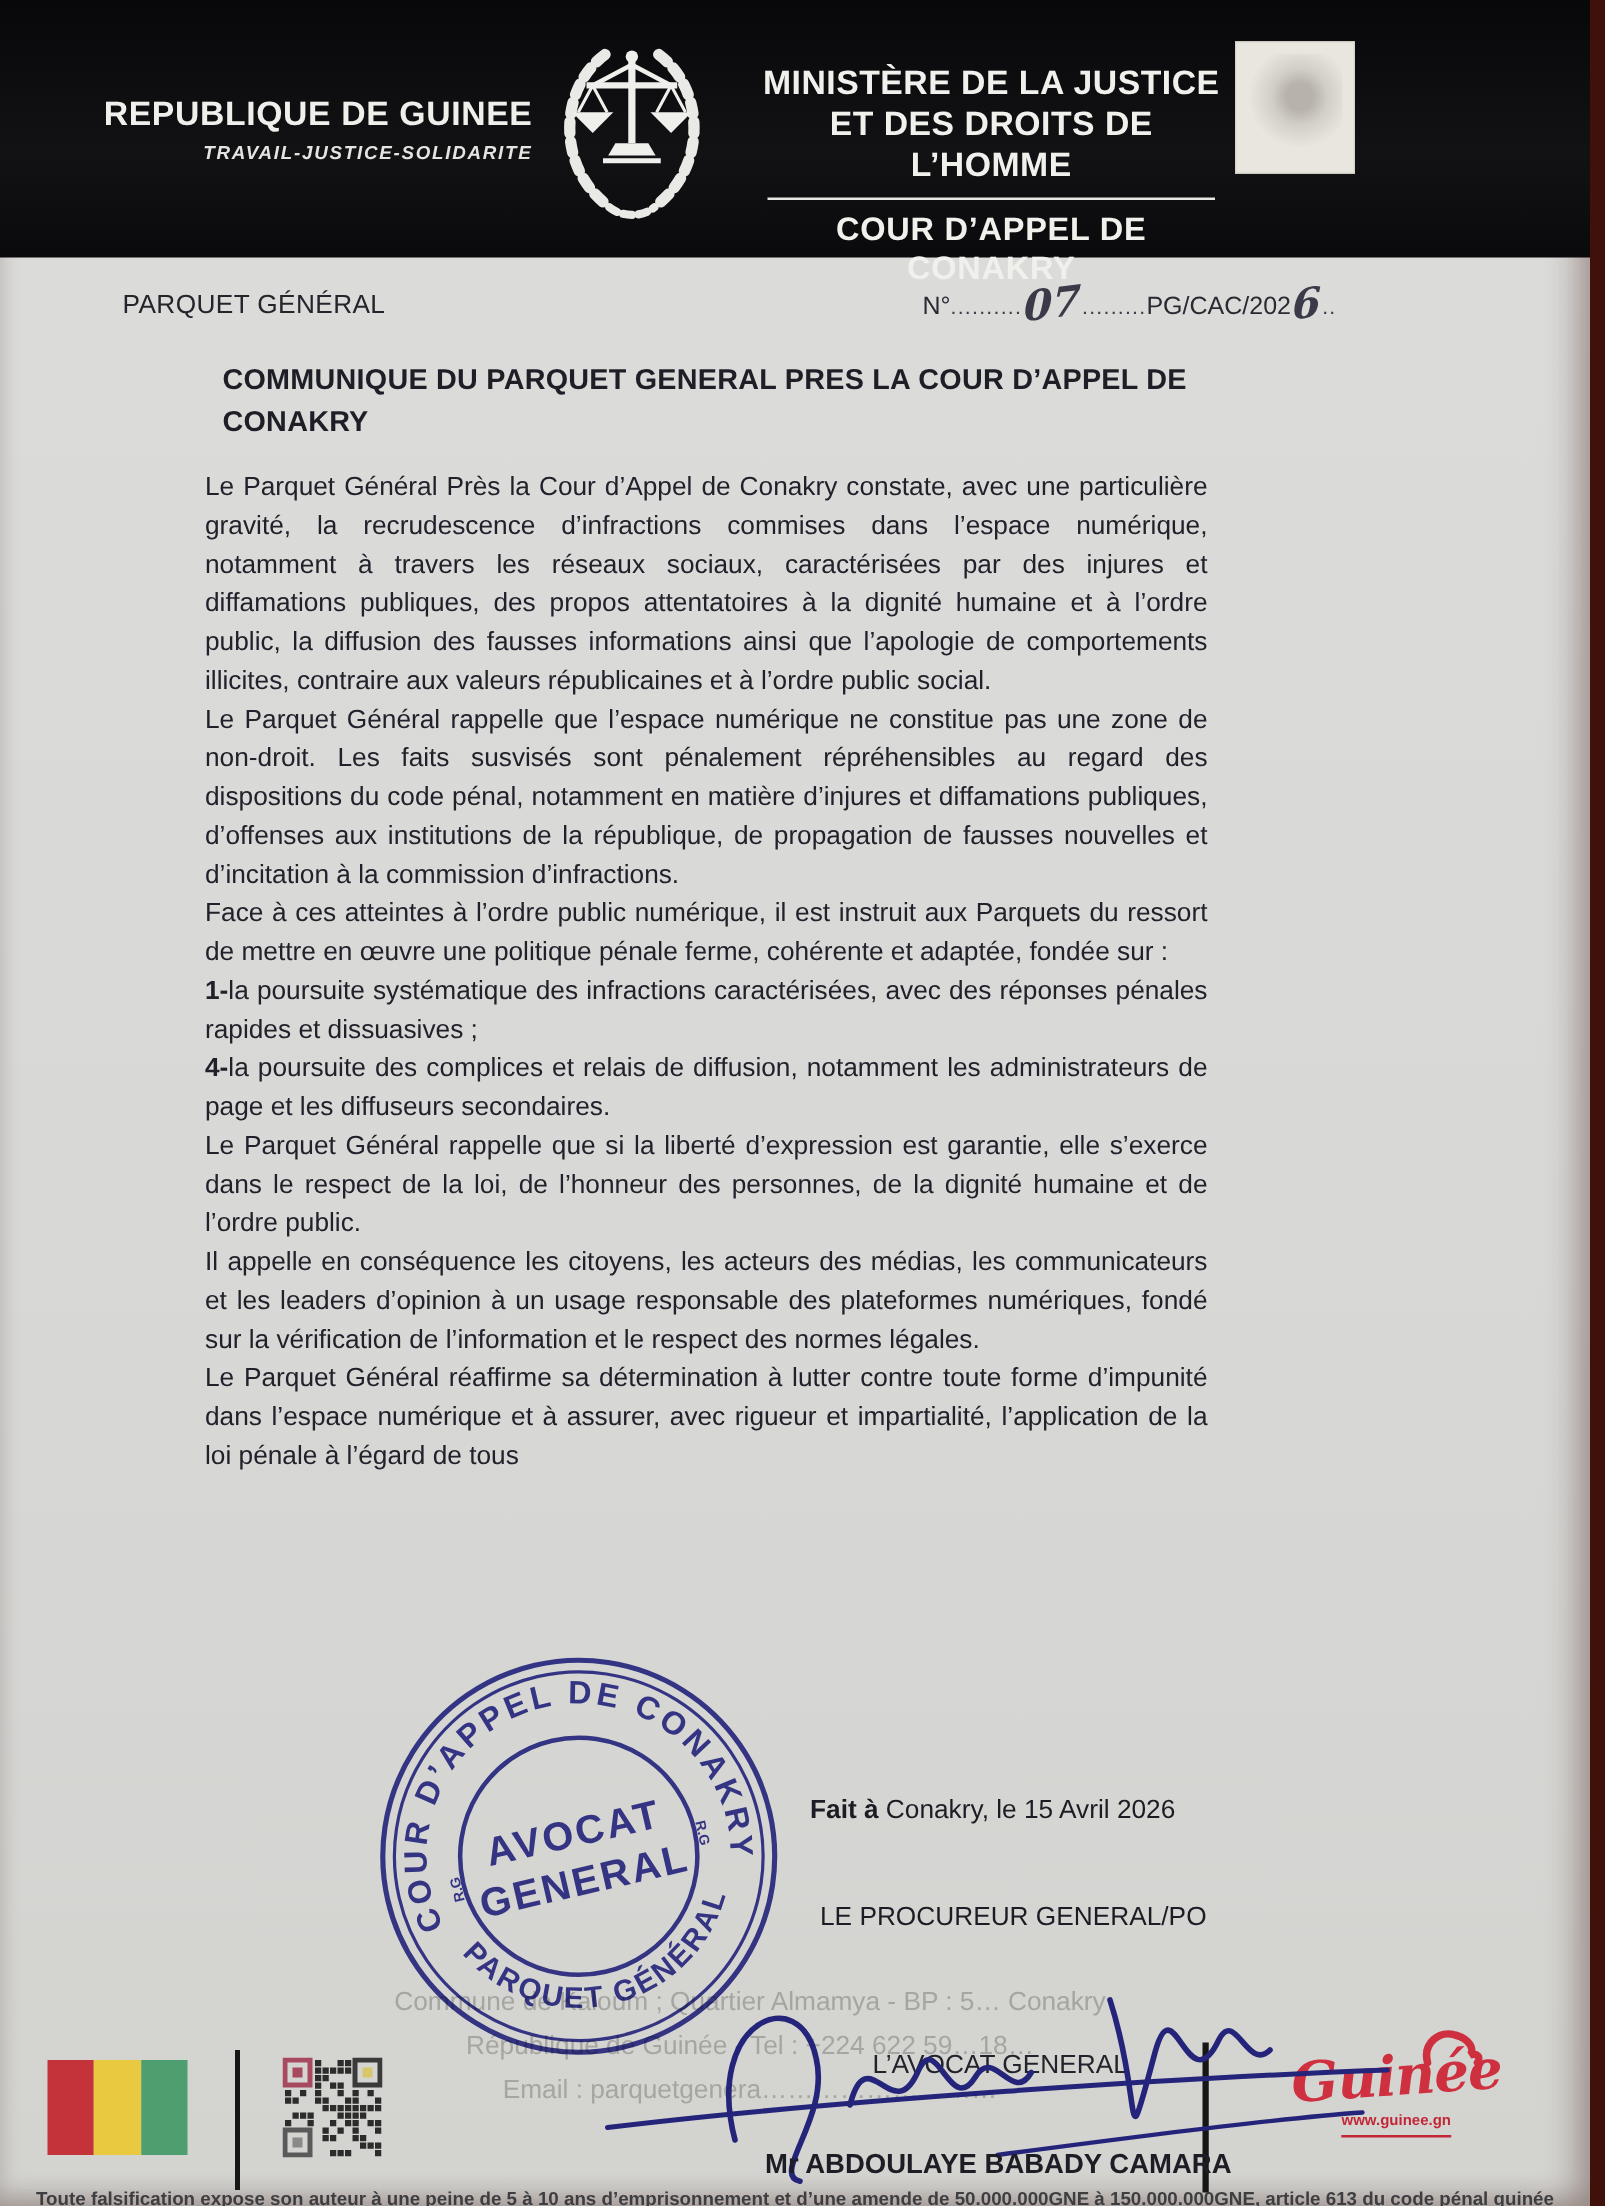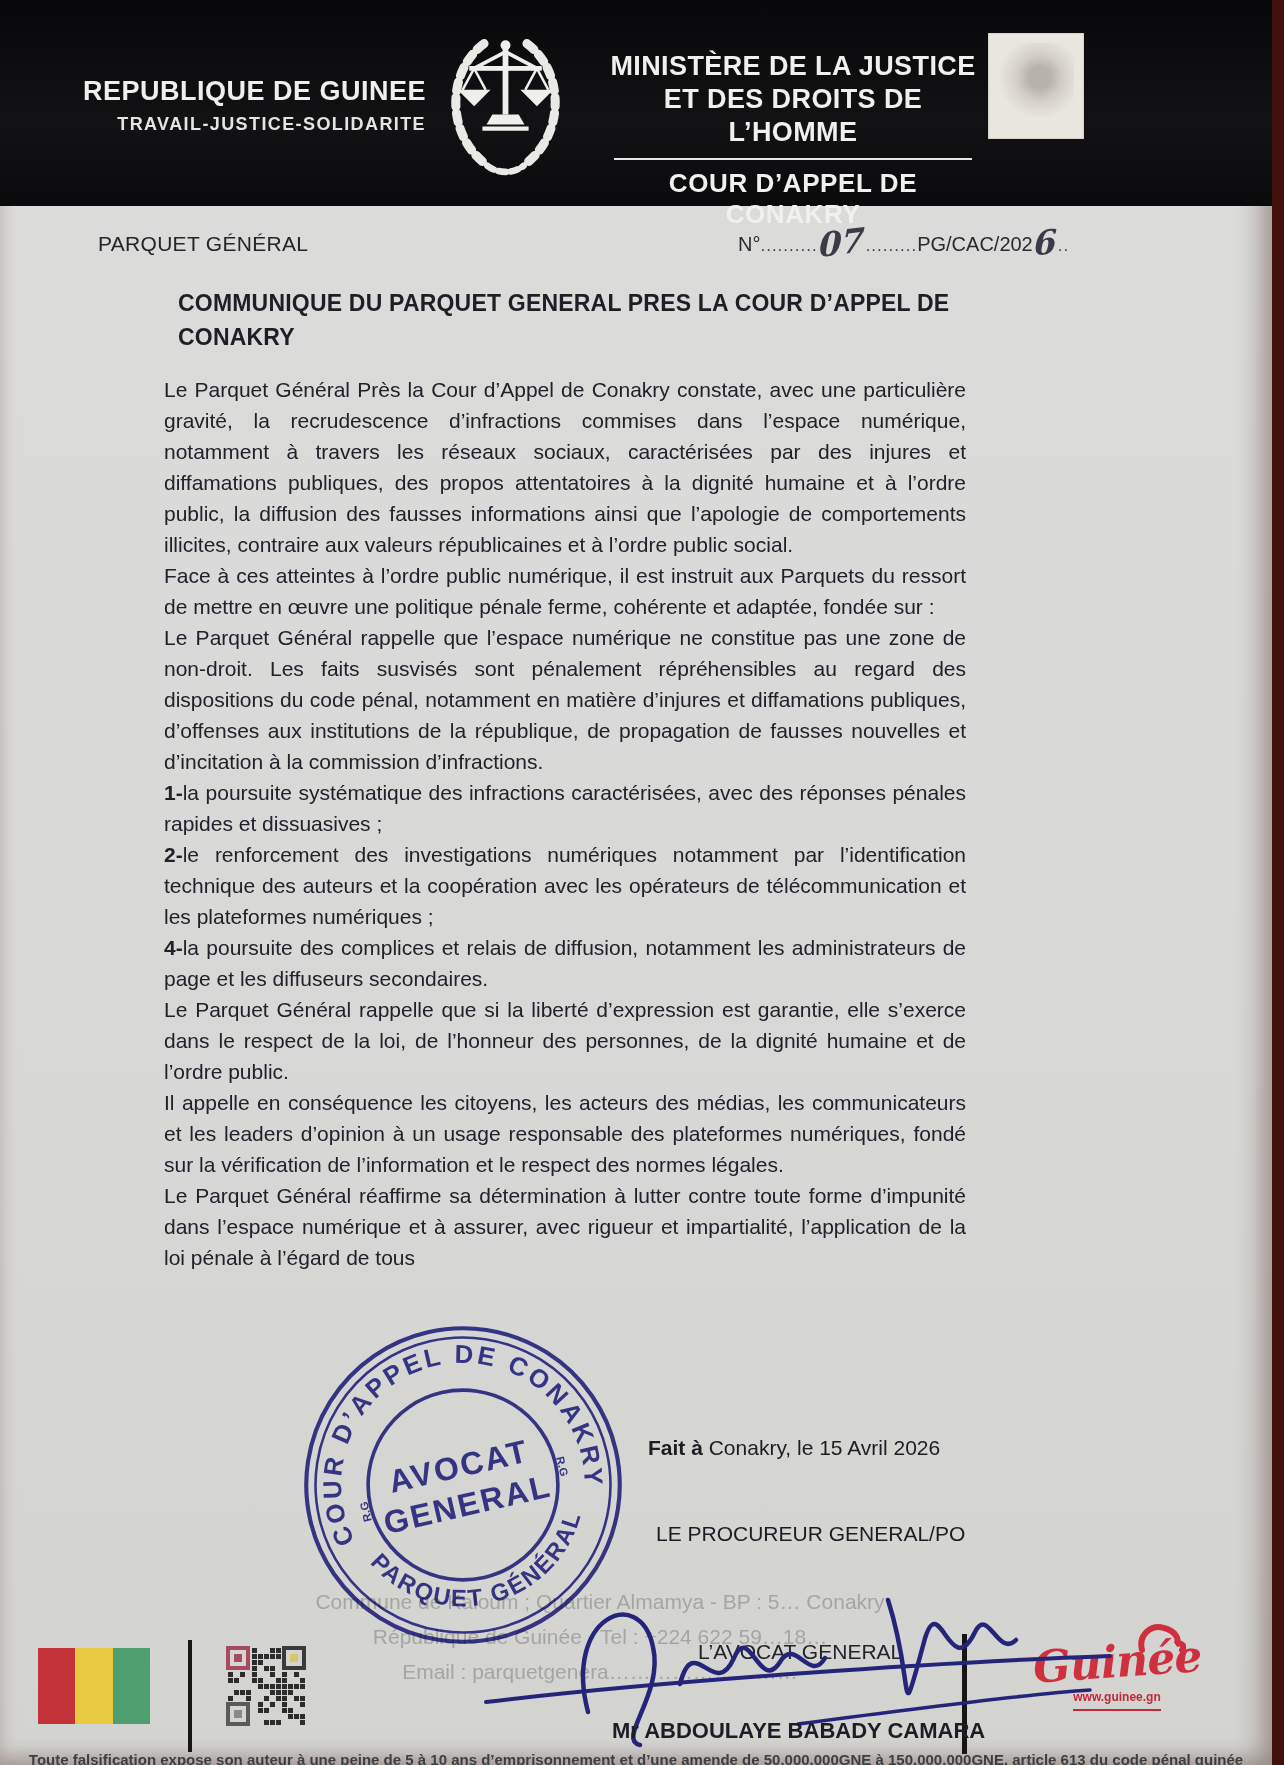--- a/index.html
+++ b/index.html
@@ -13,21 +13,21 @@
   .page{
     position:absolute;left:0;top:0;width:1272px;height:1765px;
     background:linear-gradient(180deg,#dcdcda 0%,#d8d8d6 55%,#d3d3d0 100%);
     overflow:hidden;
     box-shadow:inset -14px 0 22px rgba(60,20,10,.25), inset 0 -10px 18px rgba(60,30,20,.18);
   }
   
   .band{position:absolute;left:0;top:0;width:100%;height:206px;background:linear-gradient(180deg,#08080a,#121214 60%,#0a0a0c);}
   .band-left{position:absolute;left:56px;top:76px;width:370px;text-align:right;color:#efefec;}
   .band-left .rep{font-size:27px;font-weight:bold;letter-spacing:.5px;}
-  .band-left .motto{font-size:18px;font-weight:bold;letter-spacing:1.4px;margin-top:7px;color:#e4e4e1;}
+  .band-left .motto{font-size:15px;font-weight:bold;letter-spacing:1.4px;margin-top:7px;color:#e4e4e1;font-style:italic;}
   .emblem{position:absolute;left:423px;top:12px;}
   .band-right{position:absolute;left:598px;top:50px;width:390px;text-align:center;color:#f0f0ed;}
   .band-right .m1,.band-right .m2{font-size:27px;font-weight:bold;letter-spacing:.4px;line-height:33px;}
   .band-right .rule{height:0;border-top:2.5px solid #e6e6e3;width:92%;margin:9px auto 8px auto;}
   .band-right .court{font-size:26px;font-weight:bold;letter-spacing:.6px;}
   .crest{position:absolute;left:988px;top:33px;width:96px;height:106px;background:#e9e6df;
     box-shadow:0 0 0 1px #d6d2c9 inset;}
   .crest:after{content:"";position:absolute;inset:10px;
     background:radial-gradient(circle at 55% 40%, #b7b3ac 0 16%, rgba(183,179,172,.45) 34%, transparent 62%);}
   
@@ -117,24 +117,23 @@
     <span>N°</span><span class="dots">..........</span><span class="hw">07</span><span class="dots">.........</span><span>PG/CAC/202</span><span class="hw">6</span><span class="dots">..</span>
   </div>
 
   <div class="title">
     <span style="display:block;">COMMUNIQUE DU PARQUET GENERAL PRES LA COUR D’APPEL DE</span>
     <span style="display:block;">CONAKRY</span>
   </div>
 
   <div class="body-text">
       <p>Le Parquet Général Près la Cour d’Appel de Conakry constate, avec une particulière gravité, la recrudescence d’infractions commises dans l’espace numérique, notamment à travers les réseaux sociaux, caractérisées par des injures et diffamations publiques, des propos attentatoires à la dignité humaine et à l’ordre public, la diffusion des fausses informations ainsi que l’apologie de comportements illicites, contraire aux valeurs républicaines et à l’ordre public social.</p>
+      <p>Le Parquet Général rappelle que l’espace numérique ne constitue pas une zone de non-droit. Les faits susvisés sont pénalement répréhensibles au regard des dispositions du code pénal, notamment en matière d’injures et diffamations publiques, d’offenses aux institutions de la république, de propagation de fausses nouvelles et d’incitation à la commission d’infractions.</p>
       <p>Face à ces atteintes à l’ordre public numérique, il est instruit aux Parquets du ressort de mettre en œuvre une politique pénale ferme, cohérente et adaptée, fondée sur :</p>
-      <p>Le Parquet Général rappelle que l’espace numérique ne constitue pas une zone de non-droit. Les faits susvisés sont pénalement répréhensibles au regard des dispositions du code pénal, notamment en matière d’injures et diffamations publiques, d’offenses aux institutions de la république, de propagation de fausses nouvelles et d’incitation à la commission d’infractions.</p>
       <p><b>1-</b>la poursuite systématique des infractions caractérisées, avec des réponses pénales rapides et dissuasives ;</p>
-      <p><b>2-</b>le renforcement des investigations numériques notamment par l’identification technique des auteurs et la coopération avec les opérateurs de télécommunication et les plateformes numériques ;</p>
       <p><b> 4-</b>la poursuite des complices et relais de diffusion, notamment les administrateurs de page et les diffuseurs secondaires.</p>
       <p>Le Parquet Général rappelle que si la liberté d’expression est garantie, elle s’exerce dans le respect de la loi, de l’honneur des personnes, de la dignité humaine et de l’ordre public.</p>
       <p>Il appelle en conséquence les citoyens, les acteurs des médias, les communicateurs et les leaders d’opinion à un usage responsable des plateformes numériques, fondé sur la vérification de l’information et le respect des normes légales.</p>
       <p>Le Parquet Général réaffirme sa détermination à lutter contre toute forme d’impunité dans l’espace numérique et à assurer, avec rigueur et impartialité, l’application de la loi pénale à l’égard de tous</p>
     </div>
 
   <div class="address">
     <div>Commune de Kaloum ; Quartier Almamya - BP : 5… Conakry</div>
     <div>République de Guinée - Tel : +224 622 59…18…</div>
     <div>Email : parquetgenera………………………</div>

